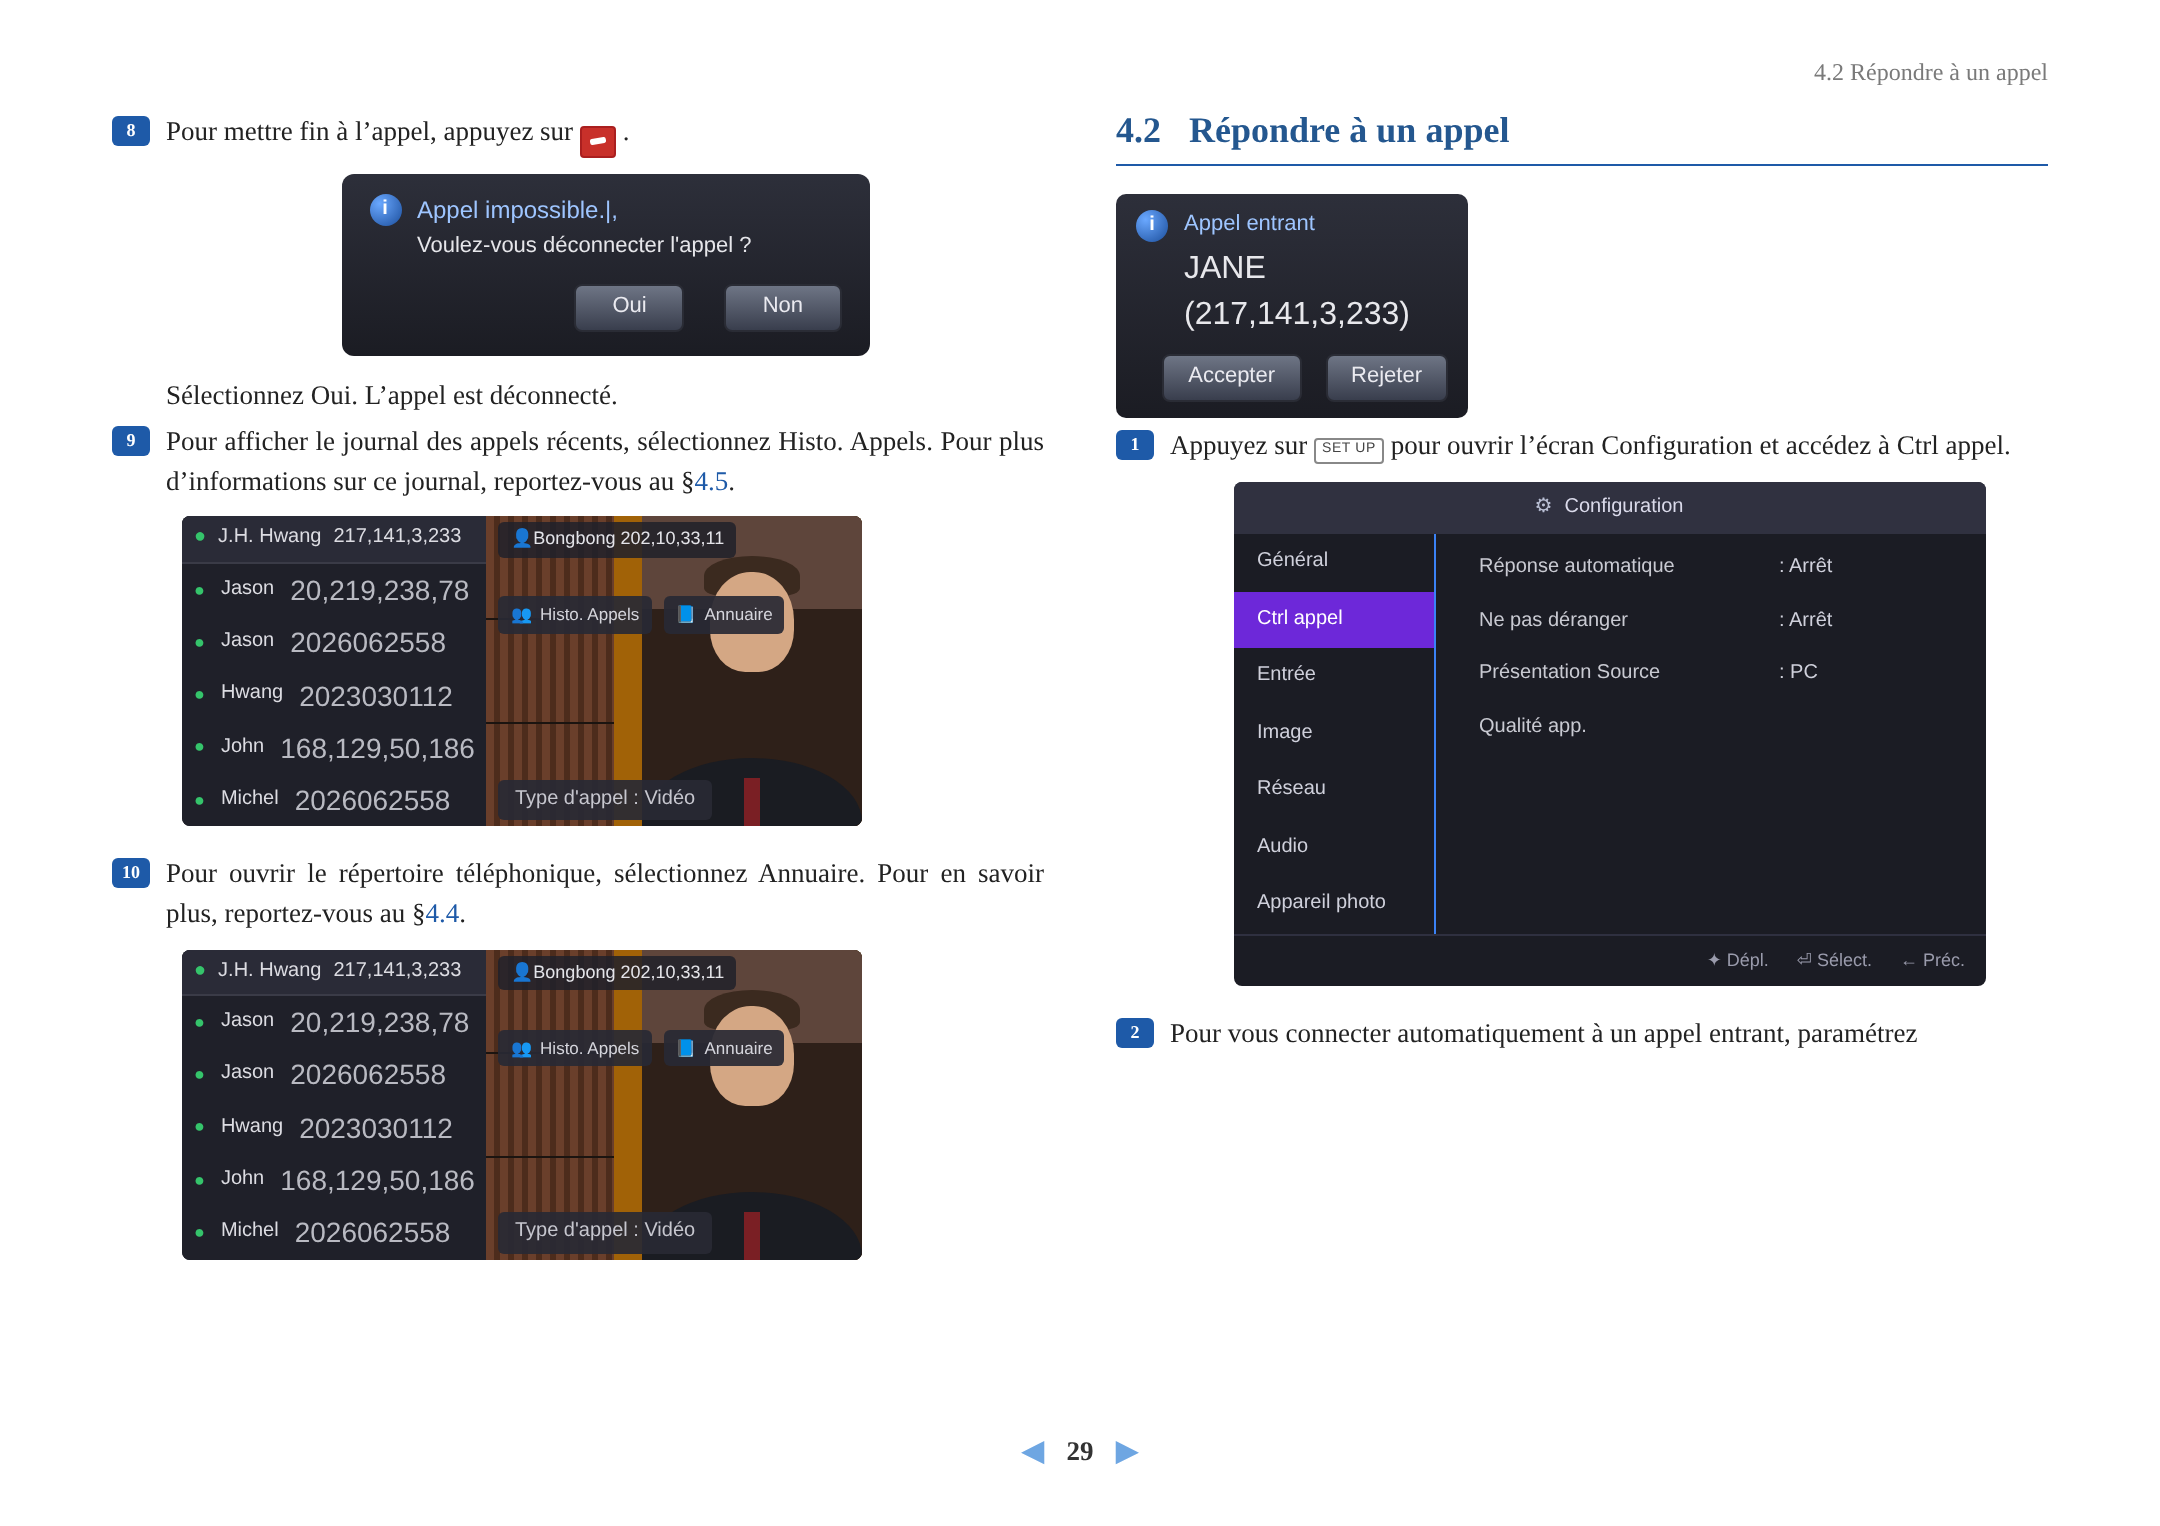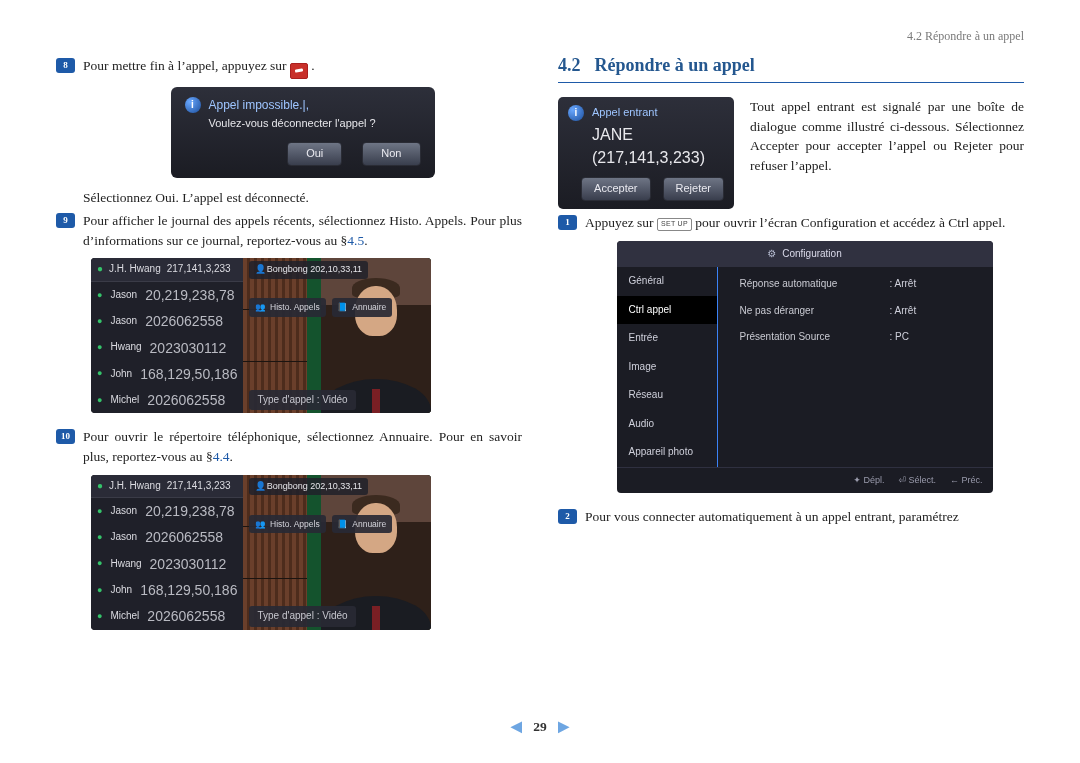--- a/index.html
+++ b/index.html
@@ -21,21 +21,21 @@
   .pill-btn{background:linear-gradient(#6e7585,#393e4d);color:#eaeaf0;border:1px solid #2a2c35;border-radius:4px;padding:3px 18px;font-size:11px}
   .info-ico{width:16px;height:16px;border-radius:50%;background:radial-gradient(circle at 30% 30%,#6aa8ff,#1b4e9c);color:#fff;display:inline-flex;align-items:center;justify-content:center;font-weight:bold;font-size:10px;flex-shrink:0}
   
   .callscr{display:flex;background:#15161d;border-radius:4px;overflow:hidden;font-family:Arial,sans-serif}
   .cl-left{background:#1f2029;font-size:10px;color:#dcdce2;min-width:145px}
   .cl-hdr{display:flex;gap:6px;padding:4px 6px;background:#2a2b37;border-bottom:1px solid #3a3b47;font-size:10px}
   .cl-hdr .dot{color:#35c46b}
   .cl-row{display:flex;gap:8px;padding:3px 6px;align-items:center}
   .cl-row .dot{color:#35c46b;font-size:9px}
   .cl-row span.ip{color:#b9bac2;font-size:14px}
-  .cl-right{flex:1;position:relative;background:#14532d;min-height:96px}
+  .cl-right{flex:1;position:relative;background:#a16207;min-height:96px}
   .cl-caller{position:absolute;top:3px;left:6px;background:rgba(32,33,42,.85);color:#e4e4e9;font-size:9px;padding:2px 6px;border-radius:3px}
   .cl-caller::before{content:"\1F464 ";color:#d6a23a}
   .cl-tools{position:absolute;top:40px;left:6px;display:flex;gap:6px}
   .cl-tool{background:rgba(40,41,52,.92);color:#d5d5dc;font-size:8.5px;padding:3px 6px;border-radius:3px;display:flex;align-items:center;gap:4px}
   .cl-type{position:absolute;bottom:3px;left:6px;background:rgba(40,41,52,.92);color:#c6c6ce;font-size:10px;padding:3px 8px;border-radius:3px}
   .man{position:absolute;right:0;top:0;bottom:0;width:110px;background:#3a2b26}
   .man::before{content:"";position:absolute;inset:0;background:linear-gradient(#5e453b 0 30%,#2e2019 30% 100%)}
   .man .face{position:absolute;left:50%;top:28px;width:42px;height:50px;background:#d4a784;border-radius:48% 48% 42% 42%;transform:translateX(-50%)}
   .man .hair{position:absolute;left:50%;top:20px;width:48px;height:20px;background:#3b2a1f;border-radius:50% 50% 20% 20%;transform:translateX(-50%)}
   .man .body{position:absolute;left:50%;bottom:-6px;width:110px;height:40px;transform:translateX(-50%);border-radius:50% 50% 0 0/80% 80% 0 0}
@@ -46,21 +46,21 @@
   
   .dlg-in{background:linear-gradient(#2d2f3a,#1b1c23);border-radius:5px;padding:8px 10px;color:#d8d8dc;font-family:Arial,sans-serif;font-size:11px}
   .dlg-in .title{color:#9ec5ff;display:flex;gap:8px;align-items:center}
   .dlg-in .caller{color:#e8e8ec;margin-left:24px;margin-top:2px;font-size:16px}
   
   .cfg{background:#1b1c24;border-radius:4px;font-family:Arial,sans-serif;font-size:10px;color:#c9cad2;overflow:hidden}
   .cfg-title{display:flex;align-items:center;justify-content:center;gap:6px;background:#303140;padding:6px 0;color:#dadaea}
   .cfg-body{display:flex}
   .cfg-side{width:100px}
   .cfg-side div{padding:7px 12px;color:#cfd0db}
-  .cfg-side div.active{background:#000000;color:#fff}
+  .cfg-side div.active{background:#6d28d9;color:#fff}
   .cfg-grid{flex:1;border-left:1px solid #3b82f6;padding:4px 0}
   .cfg-row{display:flex;padding:6px 14px 6px 22px;gap:10px}
   .cfg-row .k{flex:0 0 140px;white-space:nowrap}
   .cfg-row .v{white-space:nowrap;color:#cfd0db}
   .cfg-foot{display:flex;justify-content:flex-end;gap:14px;padding:6px 10px;font-size:9px;color:#9a9bac;border-top:1px solid #2f3040}
   .cfg-foot span::before{margin-right:3px}
   
   .sec-h{display:flex;align-items:baseline;gap:14px;color:#24578f;font-family:"Palatino Linotype",Georgia,serif;margin-bottom:2px}
   .sec-num{font-size:18px;font-weight:600}
   .sec-title{font-size:18px;font-weight:600}
@@ -264,21 +264,20 @@
                 <span class="info-ico">i</span>
                 <span>Appel entrant</span>
               </div>
             <div class="caller">JANE (217,141,3,233)</div>
             <div class="dlg-btns" style="gap:12px;margin-top:8px">
               <div class="pill-btn" style="padding:3px 12px">Accepter</div>
               <div class="pill-btn" style="padding:3px 12px">Rejeter</div>
             </div>
           </div>
         </div>
-        <div class="justify">Tout appel entrant est signalé par une boîte de dialogue comme illustré ci-dessous. Sélectionnez Accepter pour accepter l’appel ou Rejeter pour refuser l’appel.</div>
       </div>
 
 
       <div class="num-item">
         <span class="num-badge">1</span>
         <div class="num-body justify">
           <span>Appuyez sur </span>
           <span class="setup-btn">SET UP</span>
           <span> pour ouvrir l’écran Configuration et accédez à Ctrl appel.</span>
 
@@ -304,20 +303,24 @@
                       <span class="v">: Arrêt</span>
                     </div>
                   <div class="cfg-row">
                       <span class="k">Ne pas déranger</span>
                       <span class="v">: Arrêt</span>
                     </div>
                   <div class="cfg-row">
                       <span class="k">Présentation Source</span>
                       <span class="v">: PC</span>
                     </div>
+                  <div class="cfg-row">
+                      <span class="k">Qualité app.</span>
+                      <span class="v"></span>
+                    </div>
                 </div>
               </div>
               <div class="cfg-foot">
                 <span>✦ Dépl.</span>
                 <span>⏎ Sélect.</span>
                 <span>← Préc.</span>
               </div>
             </div>
           </div>
         </div>

